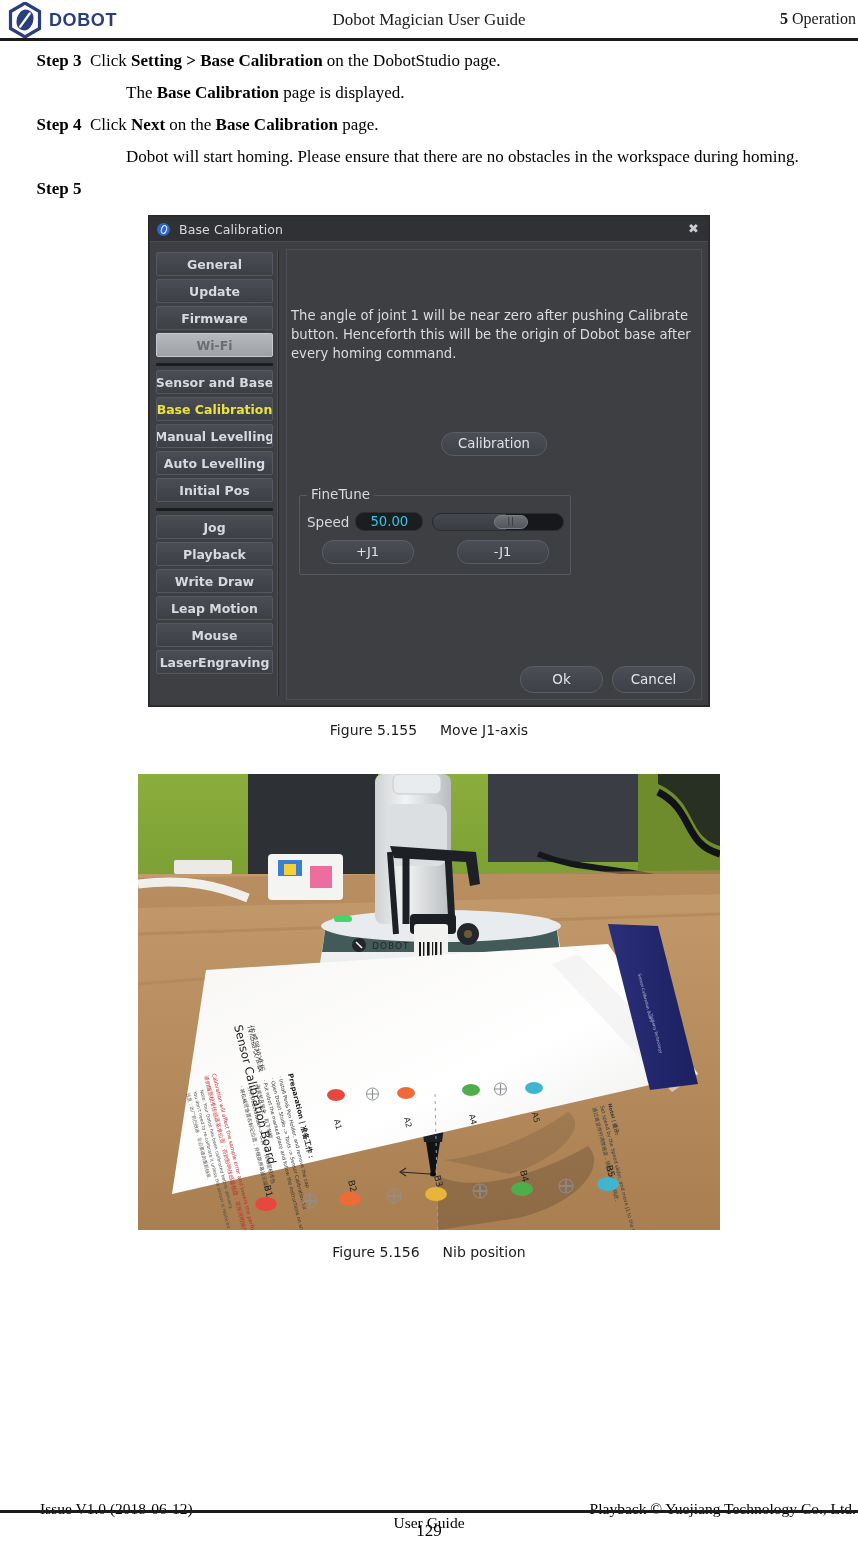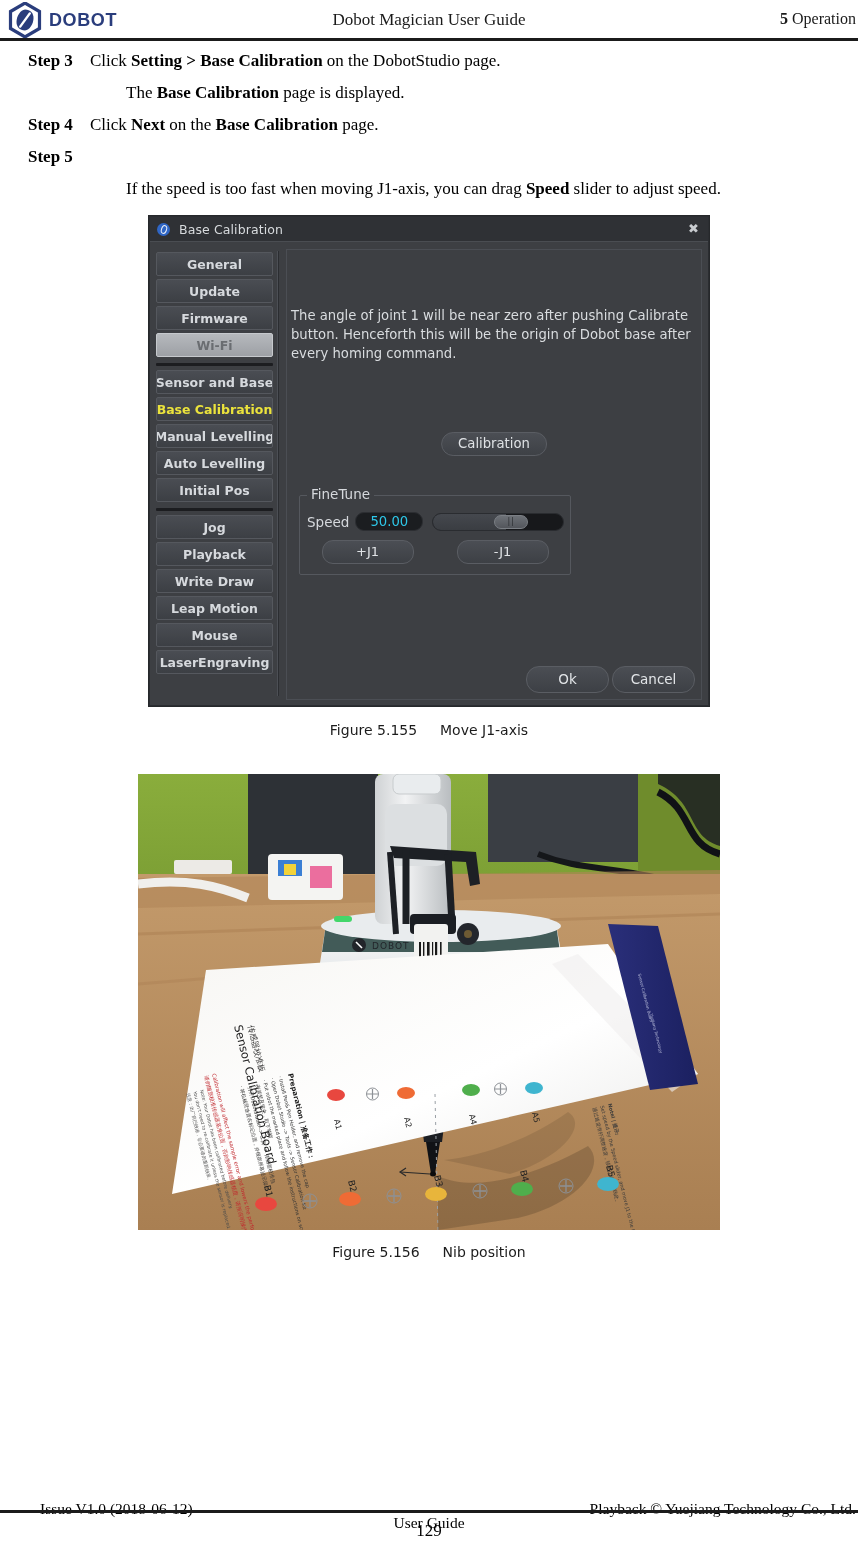--- a/index.html
+++ b/index.html
@@ -37,21 +37,21 @@
   }
 
   
   .content { position: absolute; left: 0; top: 46px; width: 858px; }
   .step {
     display: flex; align-items: flex-start;
     margin: 0 0 2px 0;
   }
   .step-label {
     width: 90px; flex: 0 0 90px; padding-left: 28px;
-    font-weight: bold; font-size: 17px; line-height: 30px; white-space: nowrap;
+    font-weight: bold; font-size: 17px; line-height: 30px; white-space: nowrap; text-align: center;
   }
   .step-body {
     flex: 1 1 auto; padding-right: 2px;
     font-size: 17px; line-height: 30px; text-align: justify;
   }
   .para {
     margin: 0 2px 2px 126px;
     font-size: 17px; line-height: 30px; text-align: justify;
   }
   .para.j { text-align: justify; text-align-last: left; }
@@ -171,21 +171,21 @@
   }
   .ft-handle span { font-size: 8px; color: #2b2d31; letter-spacing: 1px; }
   .ft-btns { position: absolute; left: 0; right: 0; top: 44px; display: flex; justify-content: space-around; }
   .jbtn {
     width: 92px; text-align: center; padding: 3px 0 4px 0; border-radius: 11px;
     background: linear-gradient(#4b4e54, #3d4045);
     border: 1px solid #5a5d63; color: #dfe2e5; font-size: 13px;
   }
 
   .dlg-footer {
-    position: absolute; right: 6px; bottom: 6px; display: flex; gap: 3px;
+    position: absolute; right: 6px; bottom: 6px; display: flex; gap: 9px;
   }
   .fbtn {
     width: 83px; text-align: center; padding: 4px 0 5px 0; border-radius: 13px;
     background: linear-gradient(#4b4e54, #3d4045);
     border: 1px solid #5a5d63; color: #e2e5e8; font-size: 13.5px;
   }
 
   .caption {
     width: 858px; text-align: center; margin-top: 16px;
     font-family: "DejaVu Sans", "Liberation Sans", sans-serif;
@@ -246,26 +246,26 @@
       <div class="step-body"><span>Click </span><b>Setting &gt; Base Calibration</b><span> on the DobotStudio page.</span></div>
     </div>
 
     <div class="para"><span>The </span><b>Base Calibration</b><span> page is displayed.</span></div>
 
     <div class="step">
       <div class="step-label">Step 4</div>
       <div class="step-body"><span>Click </span><b>Next</b><span> on the </span><b>Base Calibration</b><span> page.</span></div>
     </div>
 
+    <div class="para j"><span>Dobot will start homing. Please ensure that there are no obstacles in the workspace during homing.</span></div>
 
     <div class="step">
       <div class="step-label">Step 5</div>
     </div>
 
-    <div class="para j"><span>If the speed is too fast when moving J1-axis, you can drag </span><b>Speed</b><span> slider to adjust speed.</span></div>
 
     <div class="figblock">
 
       <div class="dialog">
 
         <div class="titlebar">
           <div class="tb-icon"></div>
           <div class="tb-title">Base Calibration</div>
           <div class="tb-close">✖</div>
         </div>

